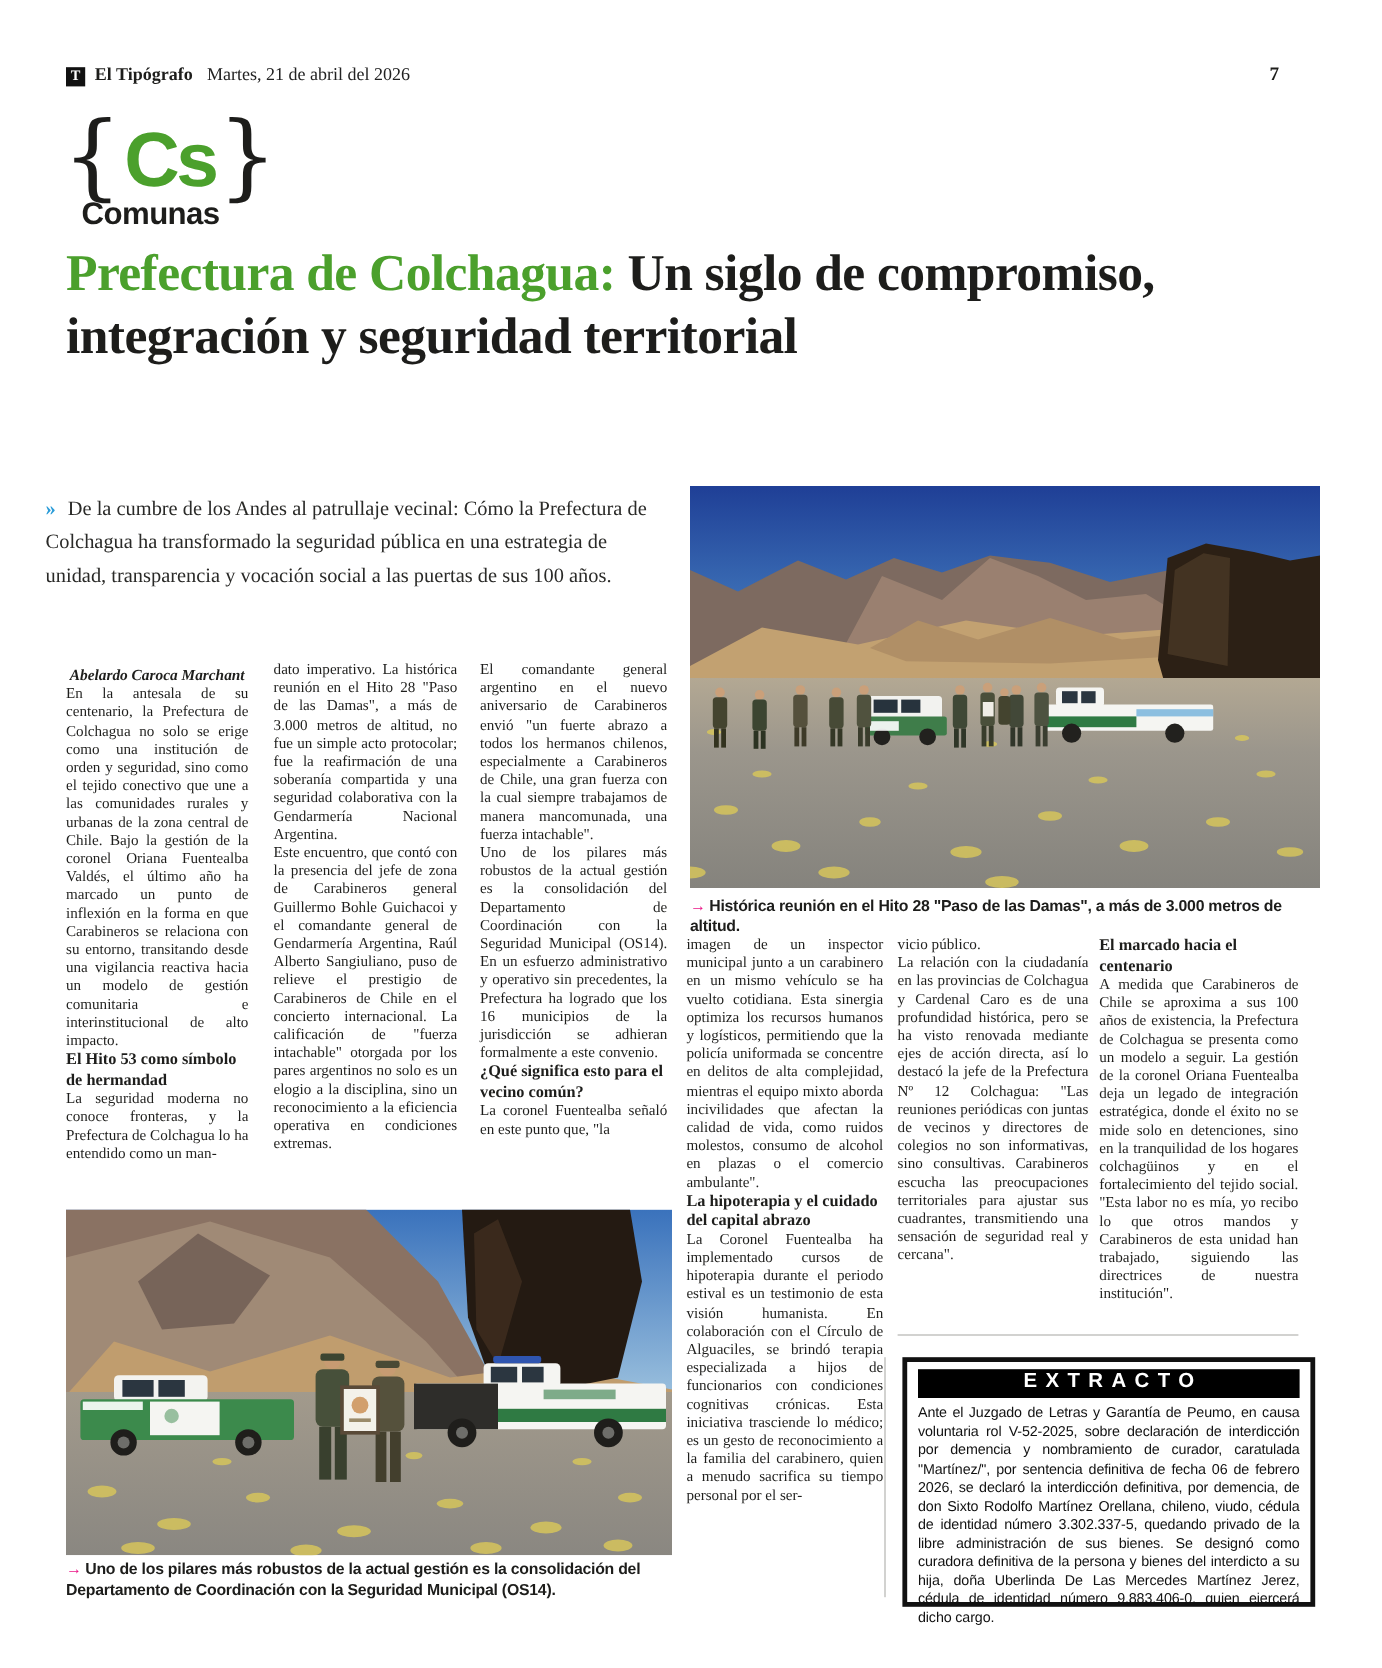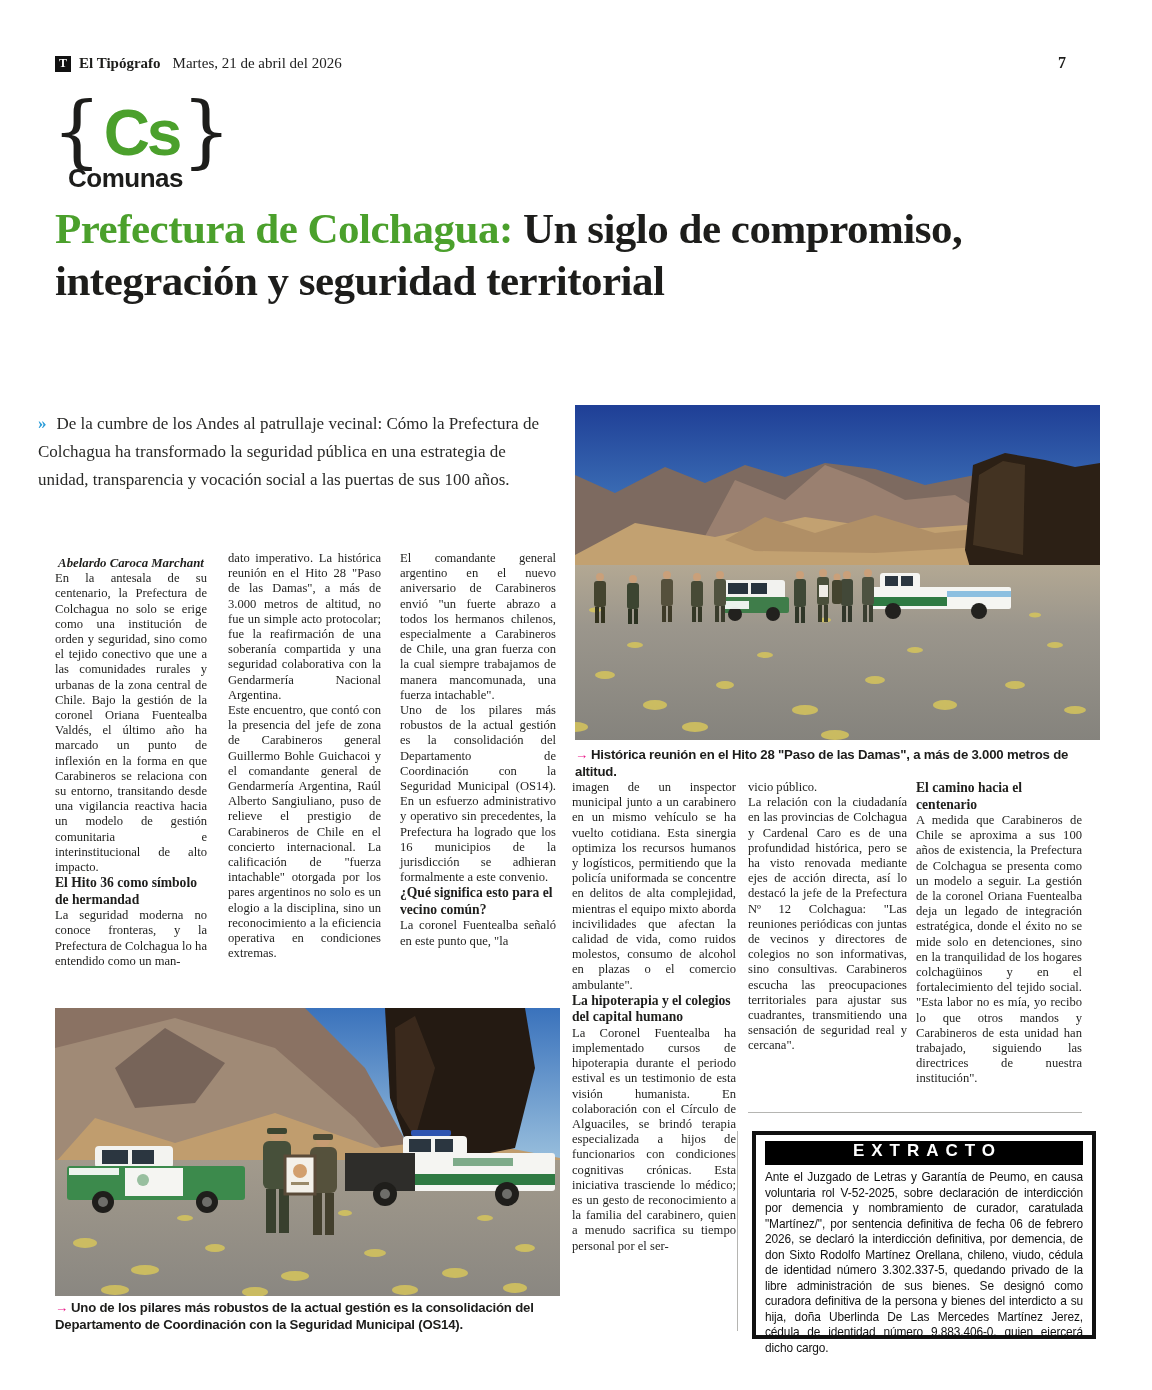--- a/index.html
+++ b/index.html
@@ -86,21 +86,21 @@
   </div>
   <div class="abs cs-name">Comunas</div>
 
   <h1 class="abs headline" style="margin:0;"><span class="hl-green">Prefectura de Colchagua:</span><span class="hl-black"> Un siglo de compromiso, integración y seguridad territorial</span></h1>
 
   <div class="abs lede"><span class="lede-marker">»</span><span>De la cumbre de los Andes al patrullaje vecinal: Cómo la Prefectura de Colchagua ha transformado la seguridad pública en una estrategia de unidad, transparencia y vocación social a las puertas de sus 100 años.</span></div>
 
   <div class="abs col c1">
     <p class="byline">Abelardo Caroca Marchant</p>
     <p>En la antesala de su centenario, la Prefectura de Colchagua no solo se erige como una institución de orden y seguridad, sino como el tejido conectivo que une a las comunidades rurales y urbanas de la zona central de Chile. Bajo la gestión de la coronel Oriana Fuentealba Valdés, el último año ha marcado un punto de inflexión en la forma en que Carabineros se relaciona con su entorno, transitando desde una vigilancia reactiva hacia un modelo de gestión comunitaria e interinstitucional de alto impacto.</p>
-    <p class="subhead">El Hito 36 como símbolo de hermandad</p>
+    <p class="subhead">El Hito 53 como símbolo de hermandad</p>
     <p>La seguridad moderna no conoce fronteras, y la Prefectura de Colchagua lo ha entendido como un man-</p>
   </div>
 
   <div class="abs col c2">
     <p>dato imperativo. La histórica reunión en el Hito 28 "Paso de las Damas", a más de 3.000 metros de altitud, no fue un simple acto protocolar; fue la reafirmación de una soberanía compartida y una seguridad colaborativa con la Gendarmería Nacional Argentina.</p>
     <p>Este encuentro, que contó con la presencia del jefe de zona de Carabineros general Guillermo Bohle Guichacoi y el comandante general de Gendarmería Argentina, Raúl Alberto Sangiuliano, puso de relieve el prestigio de Carabineros de Chile en el concierto internacional. La calificación de "fuerza intachable" otorgada por los pares argentinos no solo es un elogio a la disciplina, sino un reconocimiento a la eficiencia operativa en condiciones extremas.</p>
   </div>
 
   <div class="abs col c3">
     <p>El comandante general argentino en el nuevo aniversario de Carabineros envió "un fuerte abrazo a todos los hermanos chilenos, especialmente a Carabineros de Chile, una gran fuerza con la cual siempre trabajamos de manera mancomunada, una fuerza intachable".</p>
@@ -231,31 +231,31 @@
       <g fill="#44442f">
           <circle cx="262" cy="172" r="3.5" fill="#caa07a"></circle>
           <rect x="257" y="175" width="10" height="24" rx="3"></rect>
         </g>
     </g>
   </svg>
   <div class="abs caption cap1"><span class="cap-arrow">→</span><span>Histórica reunión en el Hito 28 "Paso de las Damas", a más de 3.000 metros de altitud.</span></div>
 
   <div class="abs col c4">
     <p>imagen de un inspector municipal junto a un carabinero en un mismo vehículo se ha vuelto cotidiana. Esta sinergia optimiza los recursos humanos y logísticos, permitiendo que la policía uniformada se concentre en delitos de alta complejidad, mientras el equipo mixto aborda incivilidades que afectan la calidad de vida, como ruidos molestos, consumo de alcohol en plazas o el comercio ambulante".</p>
-    <p class="subhead">La hipoterapia y el colegios del capital humano</p>
+    <p class="subhead">La hipoterapia y el cuidado del capital abrazo</p>
     <p>La Coronel Fuentealba ha implementado cursos de hipoterapia durante el periodo estival es un testimonio de esta visión humanista. En colaboración con el Círculo de Alguaciles, se brindó terapia especializada a hijos de funcionarios con condiciones cognitivas crónicas. Esta iniciativa trasciende lo médico; es un gesto de reconocimiento a la familia del carabinero, quien a menudo sacrifica su tiempo personal por el ser-</p>
   </div>
 
   <div class="abs col c5">
     <p>vicio público.</p>
     <p>La relación con la ciudadanía en las provincias de Colchagua y Cardenal Caro es de una profundidad histórica, pero se ha visto renovada mediante ejes de acción directa, así lo destacó la jefe de la Prefectura Nº 12 Colchagua: "Las reuniones periódicas con juntas de vecinos y directores de colegios no son informativas, sino consultivas. Carabineros escucha las preocupaciones territoriales para ajustar sus cuadrantes, transmitiendo una sensación de seguridad real y cercana".</p>
   </div>
 
   <div class="abs col c6">
-    <p class="subhead first">El camino hacia el centenario</p>
+    <p class="subhead first">El marcado hacia el centenario</p>
     <p>A medida que Carabineros de Chile se aproxima a sus 100 años de existencia, la Prefectura de Colchagua se presenta como un modelo a seguir. La gestión de la coronel Oriana Fuentealba deja un legado de integración estratégica, donde el éxito no se mide solo en detenciones, sino en la tranquilidad de los hogares colchagüinos y en el fortalecimiento del tejido social. "Esta labor no es mía, yo recibo lo que otros mandos y Carabineros de esta unidad han trabajado, siguiendo las directrices de nuestra institución".</p>
   </div>
 
   <svg class="abs photo photo2" viewBox="0 0 505 288" preserveAspectRatio="none">
     <defs>
       <linearGradient id="sky2" x1="0" y1="0" x2="0" y2="1">
         <stop offset="0" stop-color="#3a72bc"></stop>
           <stop offset="1" stop-color="#9dc2de"></stop>
       </linearGradient>
       <linearGradient id="ground2" x1="0" y1="0" x2="0" y2="1">

